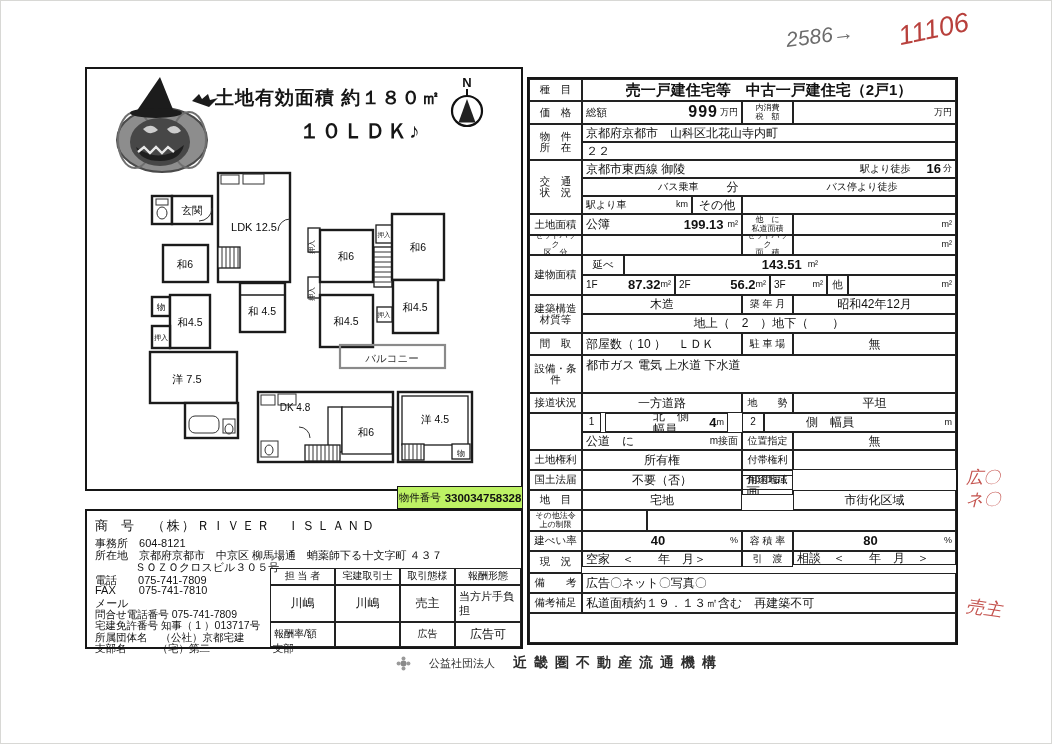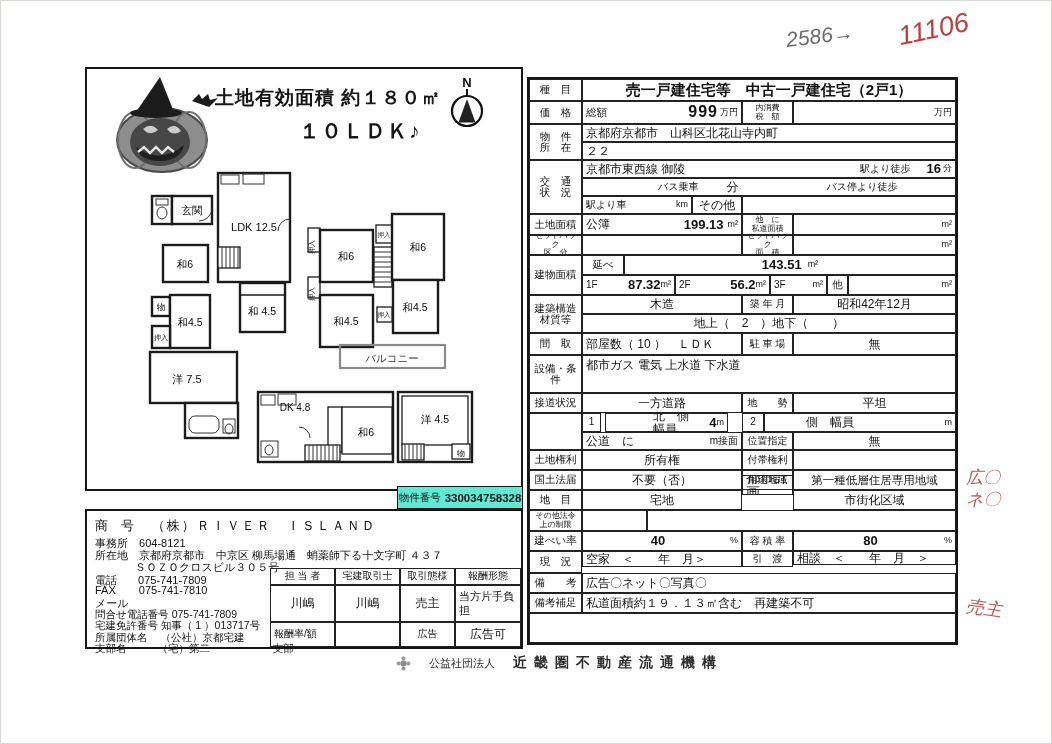--- a/index.html
+++ b/index.html
@@ -144,21 +144,21 @@
         <rect class="w2" x="317" y="329" width="66" height="49"></rect>
         <rect class="w2" x="367" y="377" width="18" height="15"></rect>
         <rect class="w2" x="317" y="377" width="22" height="16"></rect>
         <path class="fx" d="M320,377v16M324,377v16M328,377v16M332,377v16M336,377v16"></path>
         <text class="rl" x="350" y="356" text-anchor="middle">洋 4.5</text>
         <text class="rl" x="376" y="389" text-anchor="middle" style="font-size:8px;">物</text>
       </g>
     </svg>
   </div>
 
-  <div class="abs" style="left:397px;top:486px;width:126px;height:23px;border:1.5px solid #161616;box-sizing:border-box;display:flex;align-items:center;justify-content:center;gap:4px;background:#5eead4;">
+  <div class="abs" style="left:397px;top:486px;width:126px;height:23px;border:1.5px solid #161616;box-sizing:border-box;display:flex;align-items:center;justify-content:center;gap:4px;background:#bef264;">
     <span style="font-size:10.5px;">物件番号</span>
     <span style="font-size:11.5px;font-weight:bold;">330034758328</span>
   </div>
 
   <div class="abs" style="left:527px;top:77px;width:431px;height:568px;border:2px solid #161616;box-sizing:border-box;">
 
     <div class="c lb" style="left:0;top:0;width:53px;height:22px;">
         <span>種　目</span>
       </div>
     <div class="c ct b" style="left:53px;top:0;width:374px;height:22px;font-size:15px;">
@@ -378,23 +378,20 @@
     <div class="c" style="left:264px;top:371px;width:163px;height:20px;"></div>
 
     <div class="c lb" style="left:0;top:391px;width:53px;height:20px;">
         <span>国土法届</span>
       </div>
     <div class="c ct" style="left:53px;top:391px;width:160px;height:20px;">
         <span>不要（否）</span>
       </div>
     <div class="c ct" style="left:213px;top:391px;width:51px;height:20px;font-size:10px;">
         <span>用途地域</span>
-      </div>
-    <div class="c ct" style="left:264px;top:391px;width:163px;height:20px;font-size:11.5px;">
-        <span>第一種低層住居専用地域</span>
       </div>
 
     <div class="c lb" style="left:0;top:411px;width:53px;height:20px;">
         <span>地　目</span>
       </div>
     <div class="c ct" style="left:53px;top:411px;width:160px;height:20px;">
         <span>宅地</span>
       </div>
     <div class="c ct" style="left:213px;top:396px;width:51px;height:20px;font-size:14px;">
         <span>都市計画</span>

